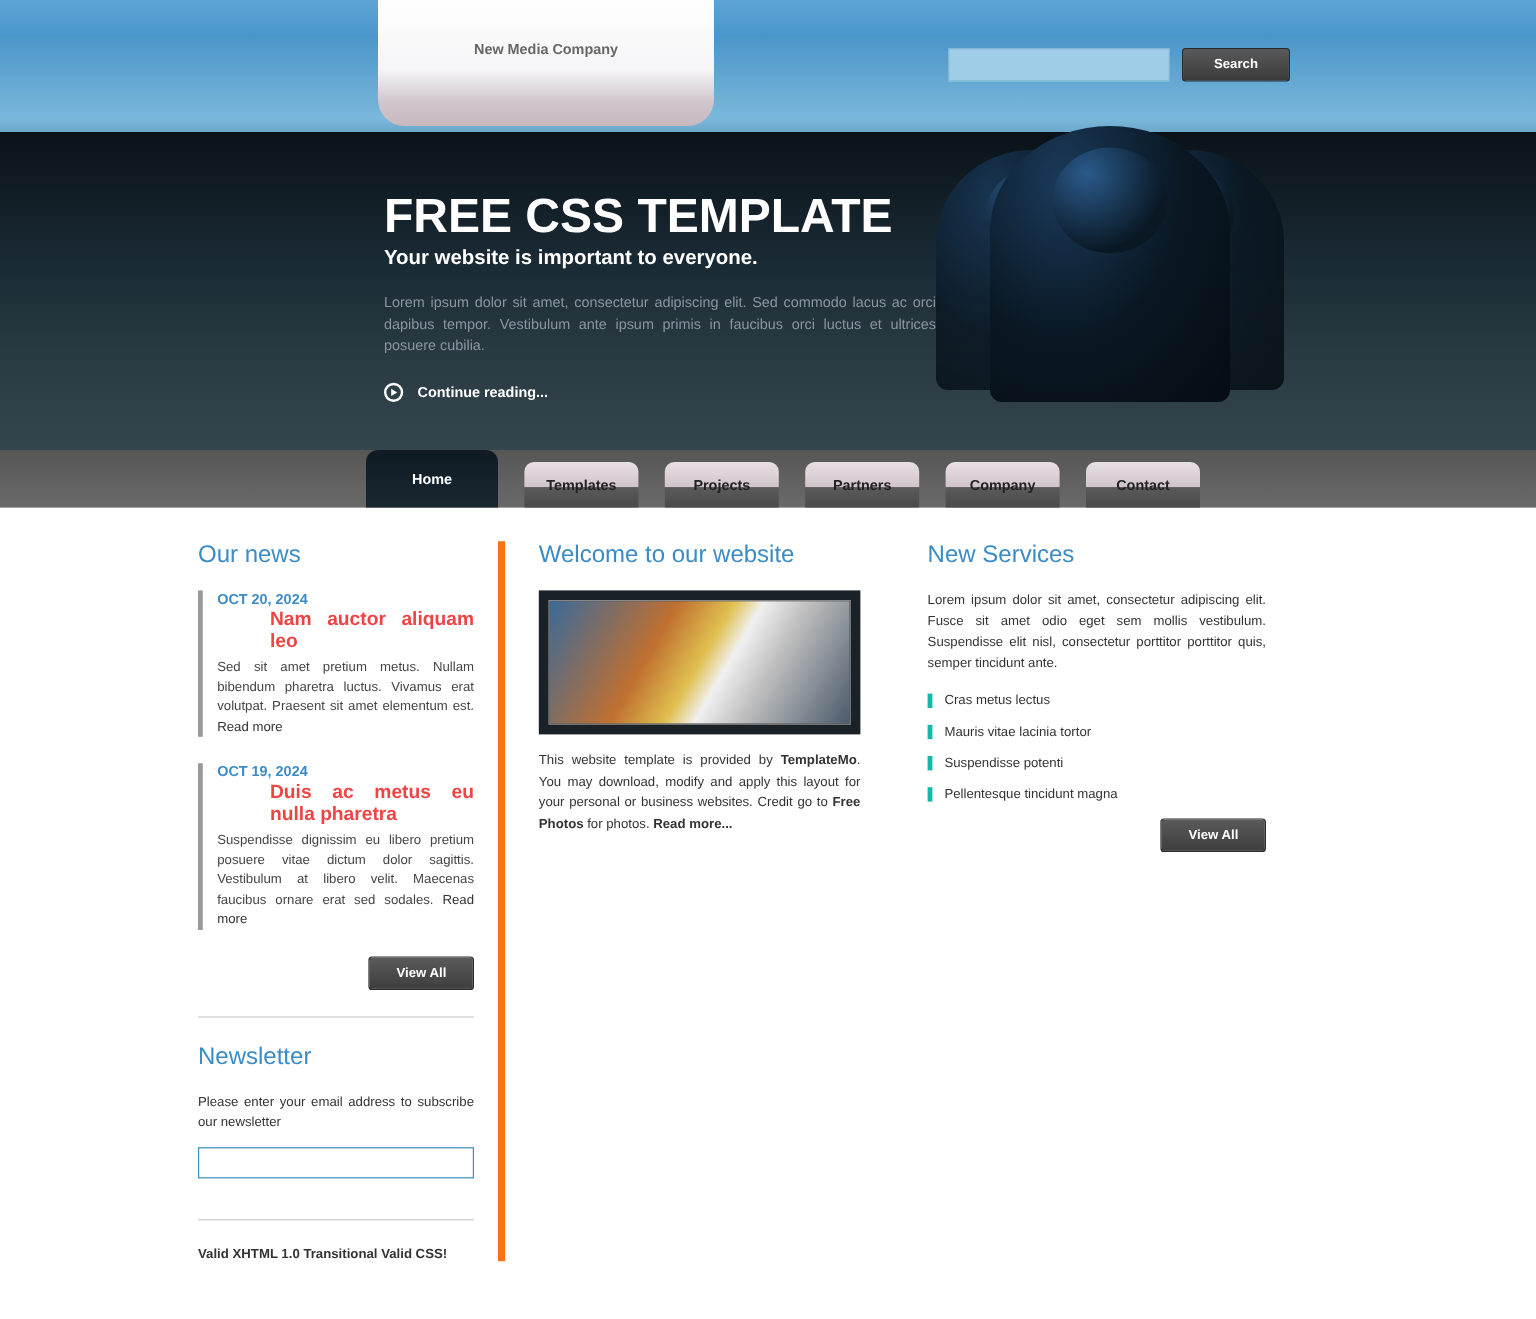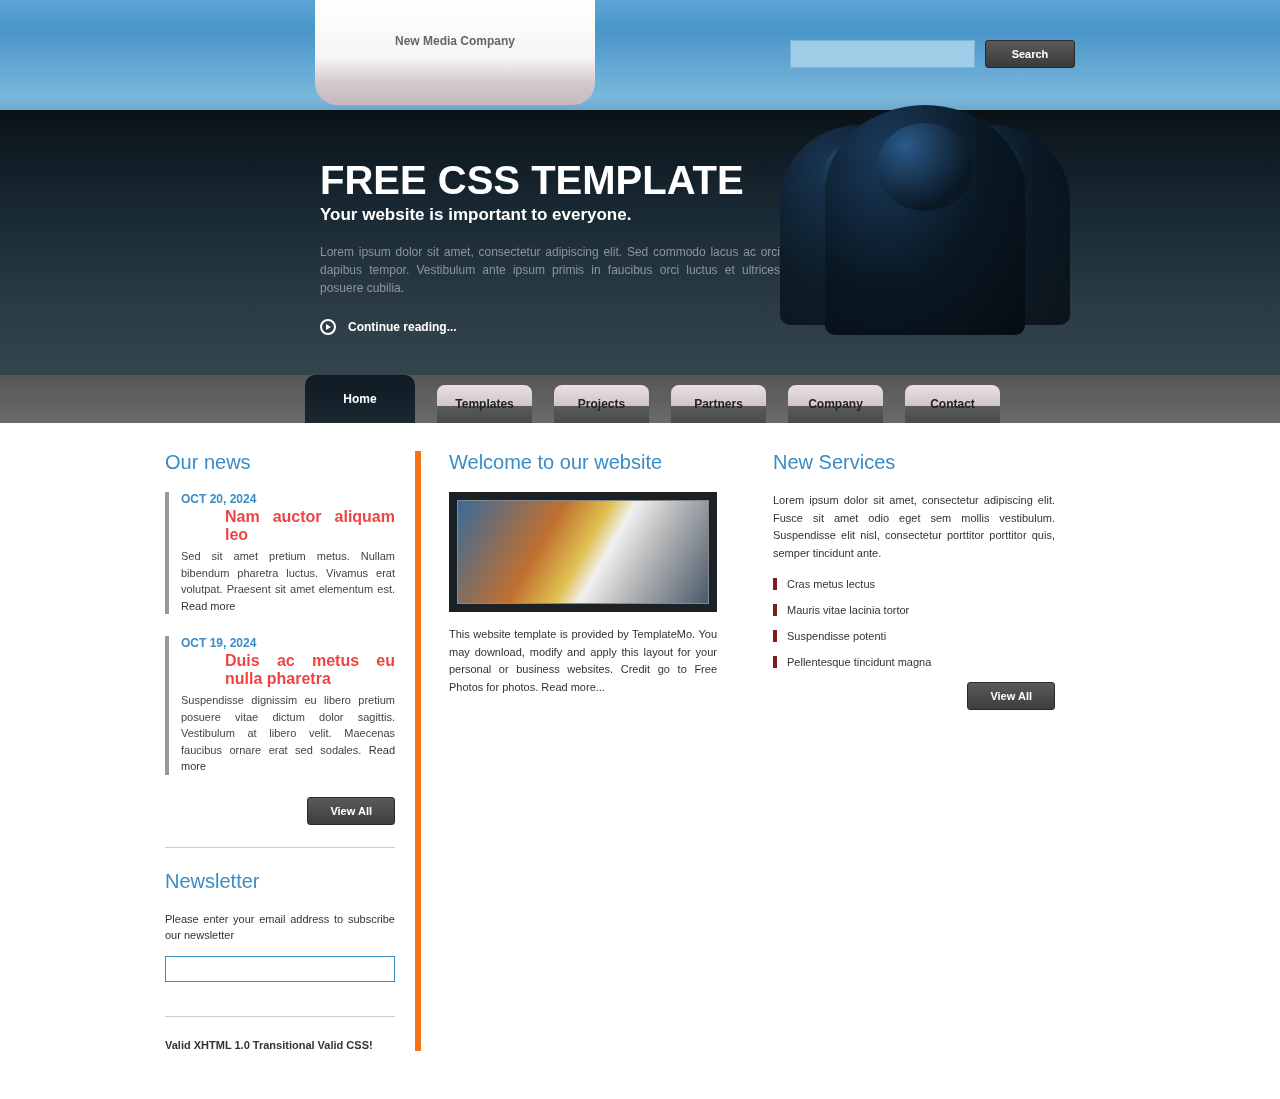--- a/index.html
+++ b/index.html
@@ -53,24 +53,24 @@
 .read-more { font-weight: normal; color: #333; cursor: pointer; }
 .btn-dark { display: inline-block; background: linear-gradient(#5a5a5a, #3e3e3e); border: 1px solid #2a2a2a; color: #fff; font-size: 11px; font-weight: bold; padding: 7px 22px; border-radius: 3px; cursor: pointer; }
 .btn-row { text-align: right; margin-top: 8px; }
 hr.div { border: none; border-top: 1px solid #ccc; margin: 22px 0; }
 .newsletter-text { font-size: 11px; color: #333; text-align: justify; margin-bottom: 12px; line-height: 1.5; }
 .email-input { width: 100%; height: 26px; border: 1px solid #3b8bc4; background: #fff; margin-bottom: 12px; padding: 0 4px; }
 .footer-valid { font-size: 11px; font-weight: bold; margin-top: 18px; }
 .welcome-img { width: 100%; height: 120px; background: #1a2228; padding: 8px; margin-bottom: 14px; }
 .welcome-img-inner { width: 100%; height: 100%; border: 1px solid #888; background: linear-gradient(120deg, #3a6a9a 0%, #c07030 35%, #e0c050 50%, #f0f0f0 58%, #c0c0c0 70%, #4a5a6a 100%); position: relative; }
 .welcome-text { font-size: 11px; color: #333; text-align: justify; line-height: 1.6; }
-.welcome-text b { font-weight: normal; margin-top: 28px; }
+.welcome-text b { font-weight: bold; margin-top: 28px; }
 .services-text { font-size: 11px; color: #333; text-align: justify; line-height: 1.6; margin-bottom: 16px; }
 .svc-list { list-style: none; }
-.svc-list li { border-left: 4px solid #7f1d1d; padding-left: 10px; font-size: 11px; color: #333; margin-bottom: 14px; }
+.svc-list li { border-left: 4px solid #14b8a6; padding-left: 10px; font-size: 11px; color: #333; margin-bottom: 14px; }
 .page-wrap { position: relative; padding-bottom: 40px; }
 </style>
 </head>
 <body>
 
 <div class="top-band"></div>
 <div class="header-blue">
   <div class="wrapper header-inner">
     <div class="logo-panel">
       <div class="logo-sub">New Media Company</div>

